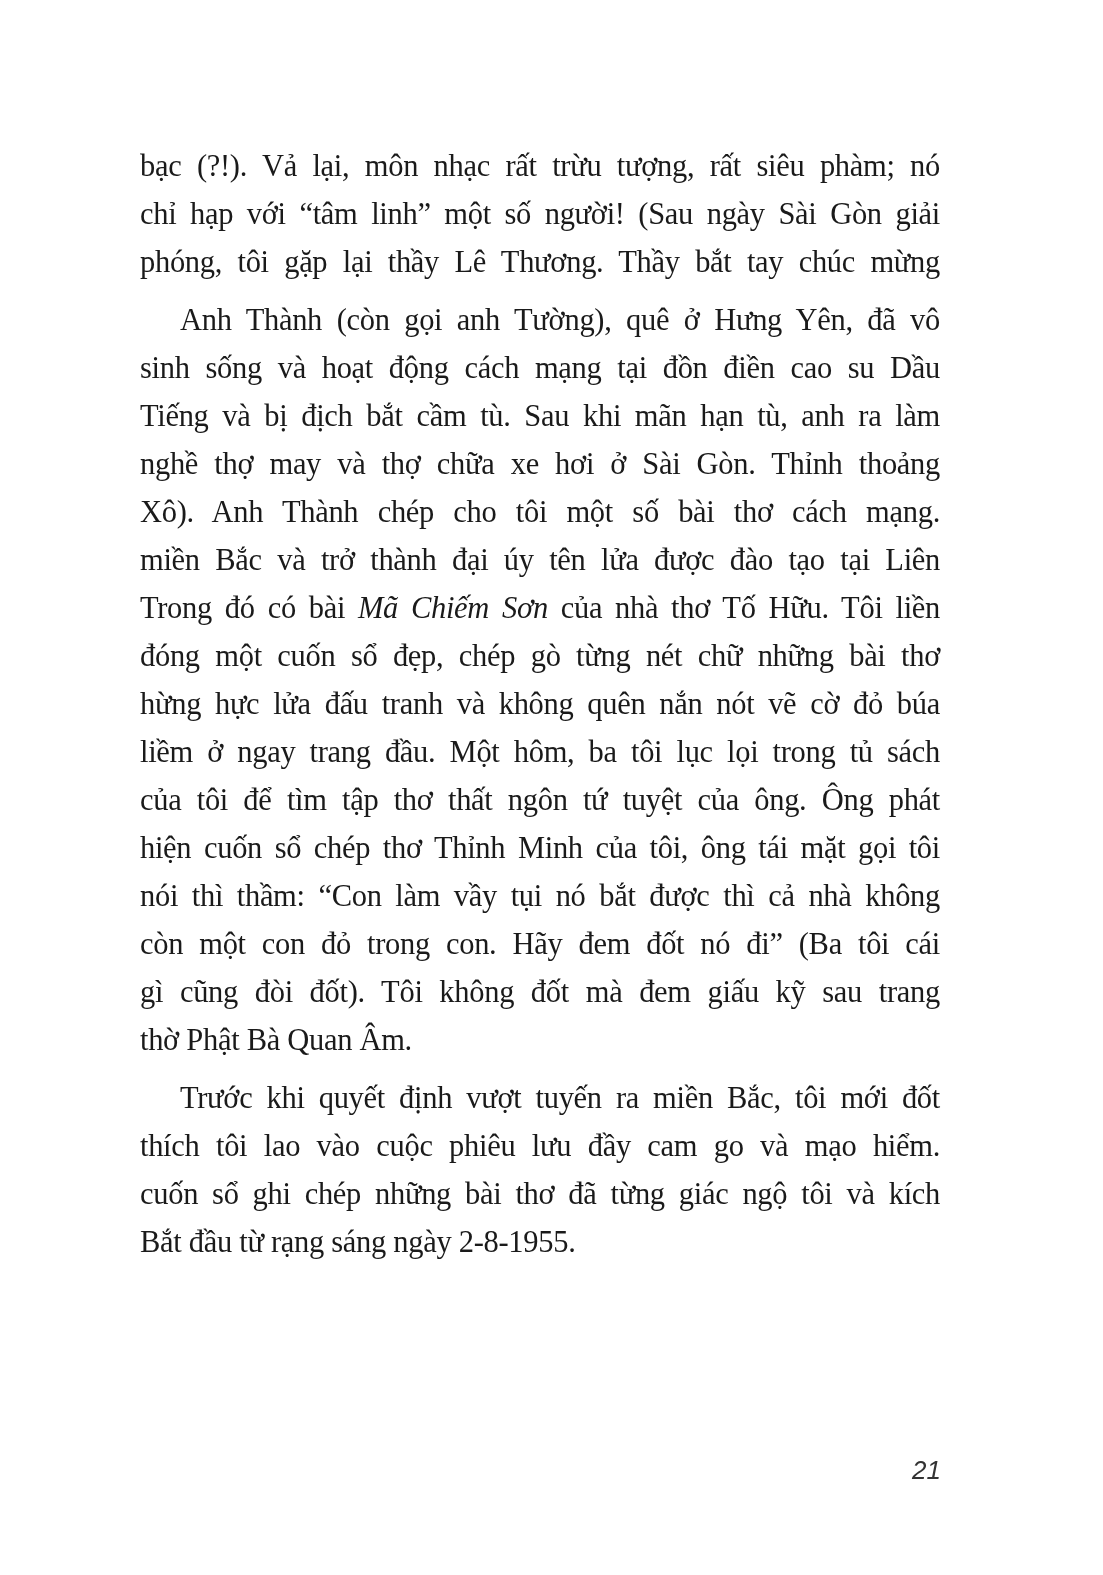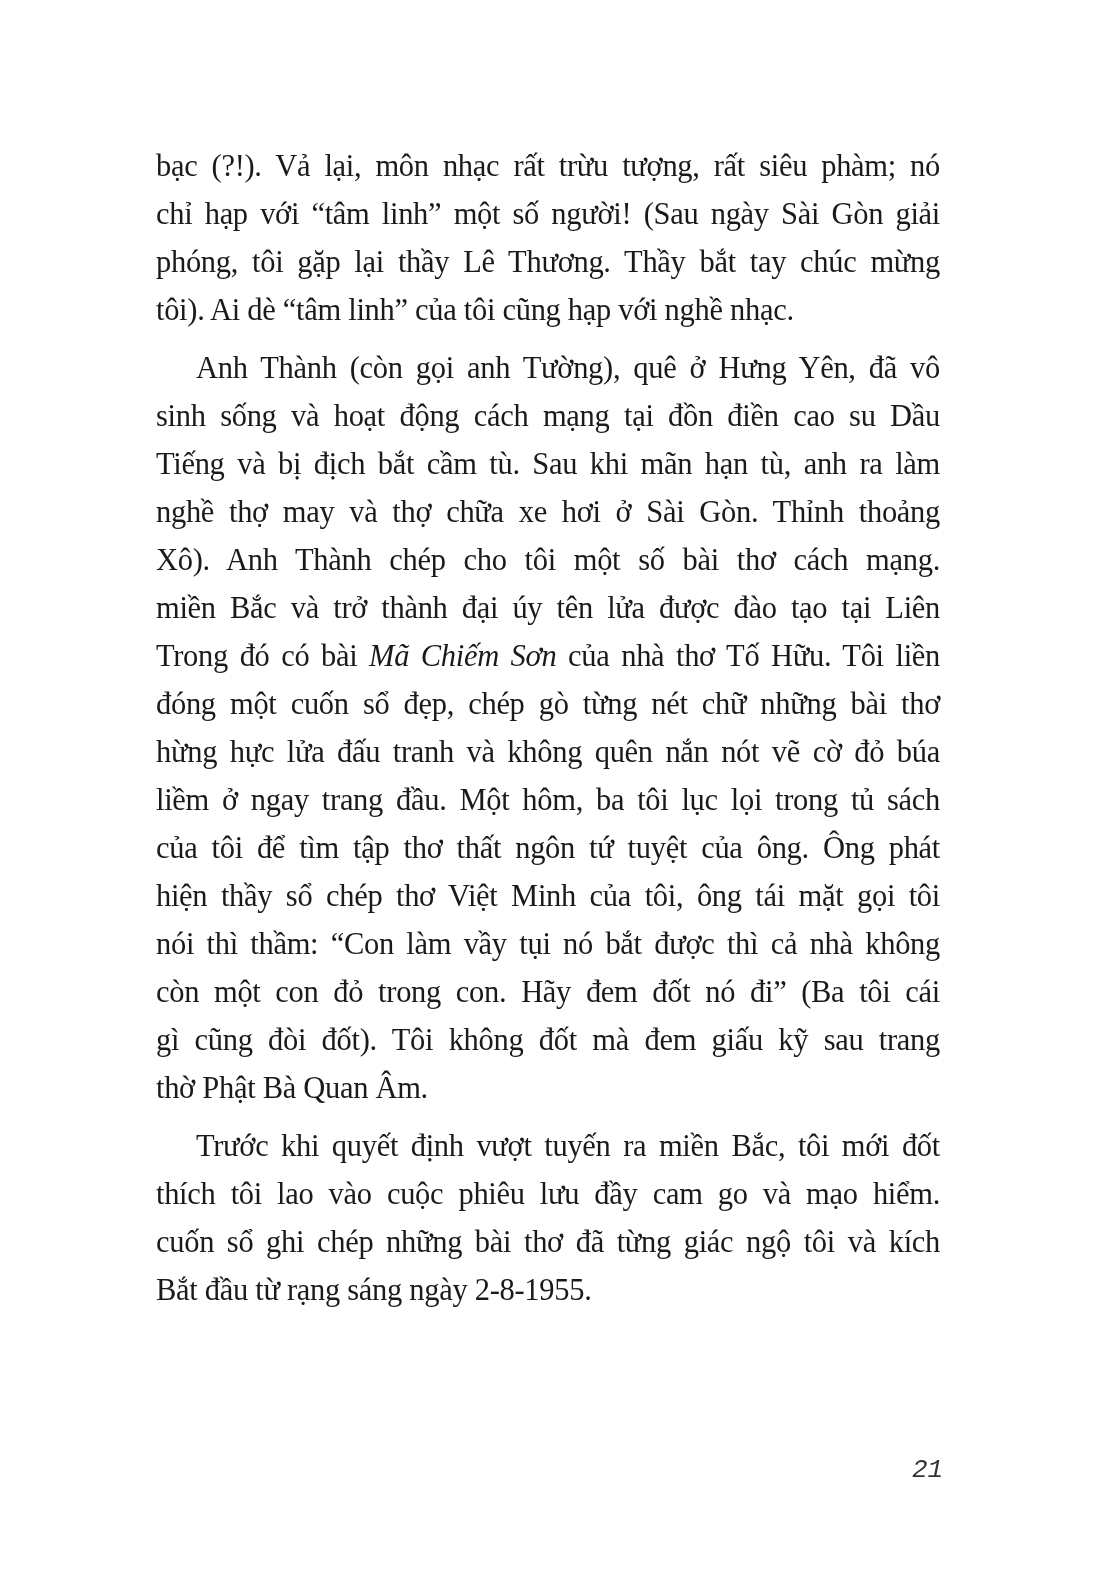--- a/index.html
+++ b/index.html
@@ -17,21 +17,21 @@
       position: absolute;
       left: 140px;
       top: 142px;
       width: 800px;
       color: #1a1a1a;
       font-family: "Liberation Serif", "DejaVu Serif", serif;
       font-size: 30.5px;
       line-height: 48px;
     }
     .para {
-      margin: 0 0 10px 16px;
+      margin: 0 0 10px 0;
       text-align: justify;
       text-align-last: left;
       letter-spacing: -0.3px;
     }
     .para.indent {
       text-indent: 40px;
     }
     .line {
       display: block;
       text-align: justify;
@@ -45,52 +45,51 @@
     .indent .line.first {
       padding-left: 40px;
       text-indent: 0;
     }
     .para.indent { text-indent: 0; }
     .italic { font-style: italic; }
     .page-number {
       position: absolute;
       left: 912px;
       top: 1455px;
-      font-family: Liberation Mono, monospace;
+      font-family: Liberation Sans, sans-serif;
       font-style: italic;
       font-size: 26px;
       color: #333;
       text-align: right;
     }
   </style>
 </head>
 <body>
 
 <div class="page">
 
   <div class="para">
     <span class="line">bạc (?!). Vả lại, môn nhạc rất trừu tượng, rất siêu phàm; nó</span>
     <span class="line">chỉ hạp với “tâm linh” một số người! (Sau ngày Sài Gòn giải</span>
     <span class="line">phóng, tôi gặp lại thầy Lê Thương. Thầy bắt tay chúc mừng</span>
-    <span class="line last">tôi). Ai dè “tâm linh” của tôi cũng hạp với nghề nhạc.</span>
   </div>
 
   <div class="para indent">
     <span class="line first">Anh Thành (còn gọi anh Tường), quê ở Hưng Yên, đã vô</span>
     <span class="line">sinh sống và hoạt động cách mạng tại đồn điền cao su Dầu</span>
     <span class="line">Tiếng và bị địch bắt cầm tù. Sau khi mãn hạn tù, anh ra làm</span>
     <span class="line">nghề thợ may và thợ chữa xe hơi ở Sài Gòn. Thỉnh thoảng</span>
     <span class="line">Xô). Anh Thành chép cho tôi một số bài thơ cách mạng.</span>
     <span class="line">miền Bắc và trở thành đại úy tên lửa được đào tạo tại Liên</span>
     <span class="line"><span>Trong đó có bài </span><span class="italic">Mã Chiếm Sơn</span><span> của nhà thơ Tố Hữu. Tôi liền</span></span>
     <span class="line">đóng một cuốn sổ đẹp, chép gò từng nét chữ những bài thơ</span>
     <span class="line">hừng hực lửa đấu tranh và không quên nắn nót vẽ cờ đỏ búa</span>
     <span class="line">liềm ở ngay trang đầu. Một hôm, ba tôi lục lọi trong tủ sách</span>
     <span class="line">của tôi để tìm tập thơ thất ngôn tứ tuyệt của ông. Ông phát</span>
-    <span class="line">hiện thầy sổ chép thơ Việt Minh của tôi, ông tái mặt gọi tôi</span>
+    <span class="line">hiện cuốn sổ chép thơ Thỉnh Minh của tôi, ông tái mặt gọi tôi</span>
     <span class="line">nói thì thầm: “Con làm vầy tụi nó bắt được thì cả nhà không</span>
     <span class="line">còn một con đỏ trong con. Hãy đem đốt nó đi” (Ba tôi cái</span>
     <span class="line">gì cũng đòi đốt). Tôi không đốt mà đem giấu kỹ sau trang</span>
     <span class="line last">thờ Phật Bà Quan Âm.</span>
   </div>
 
   <div class="para indent">
     <span class="line first">Trước khi quyết định vượt tuyến ra miền Bắc, tôi mới đốt</span>
     <span class="line">thích tôi lao vào cuộc phiêu lưu đầy cam go và mạo hiểm.</span>
     <span class="line">cuốn sổ ghi chép những bài thơ đã từng giác ngộ tôi và kích</span>

